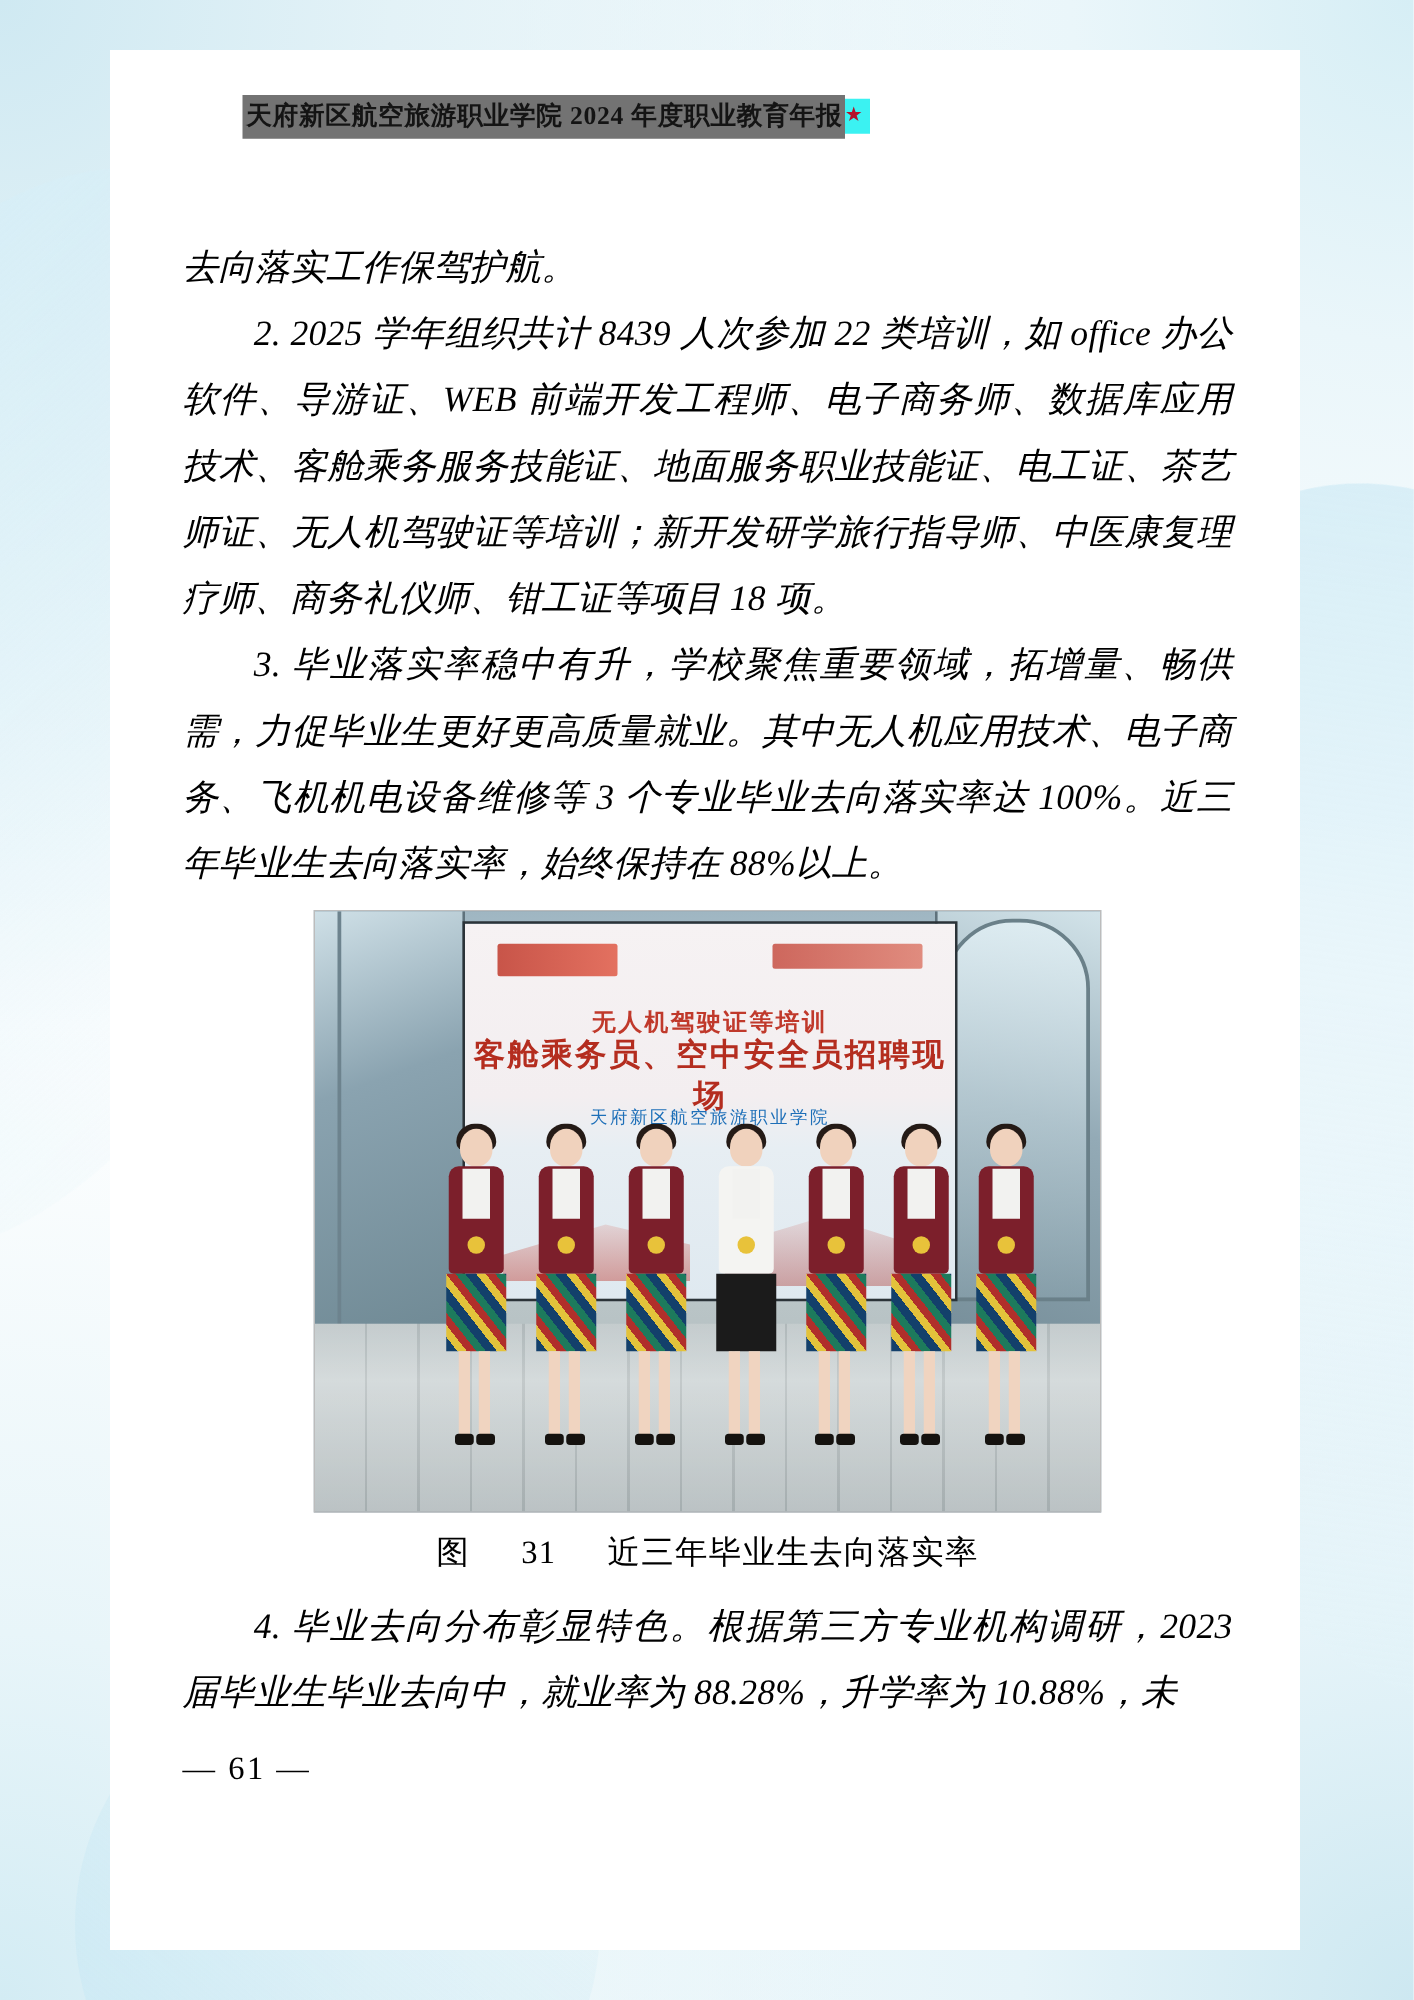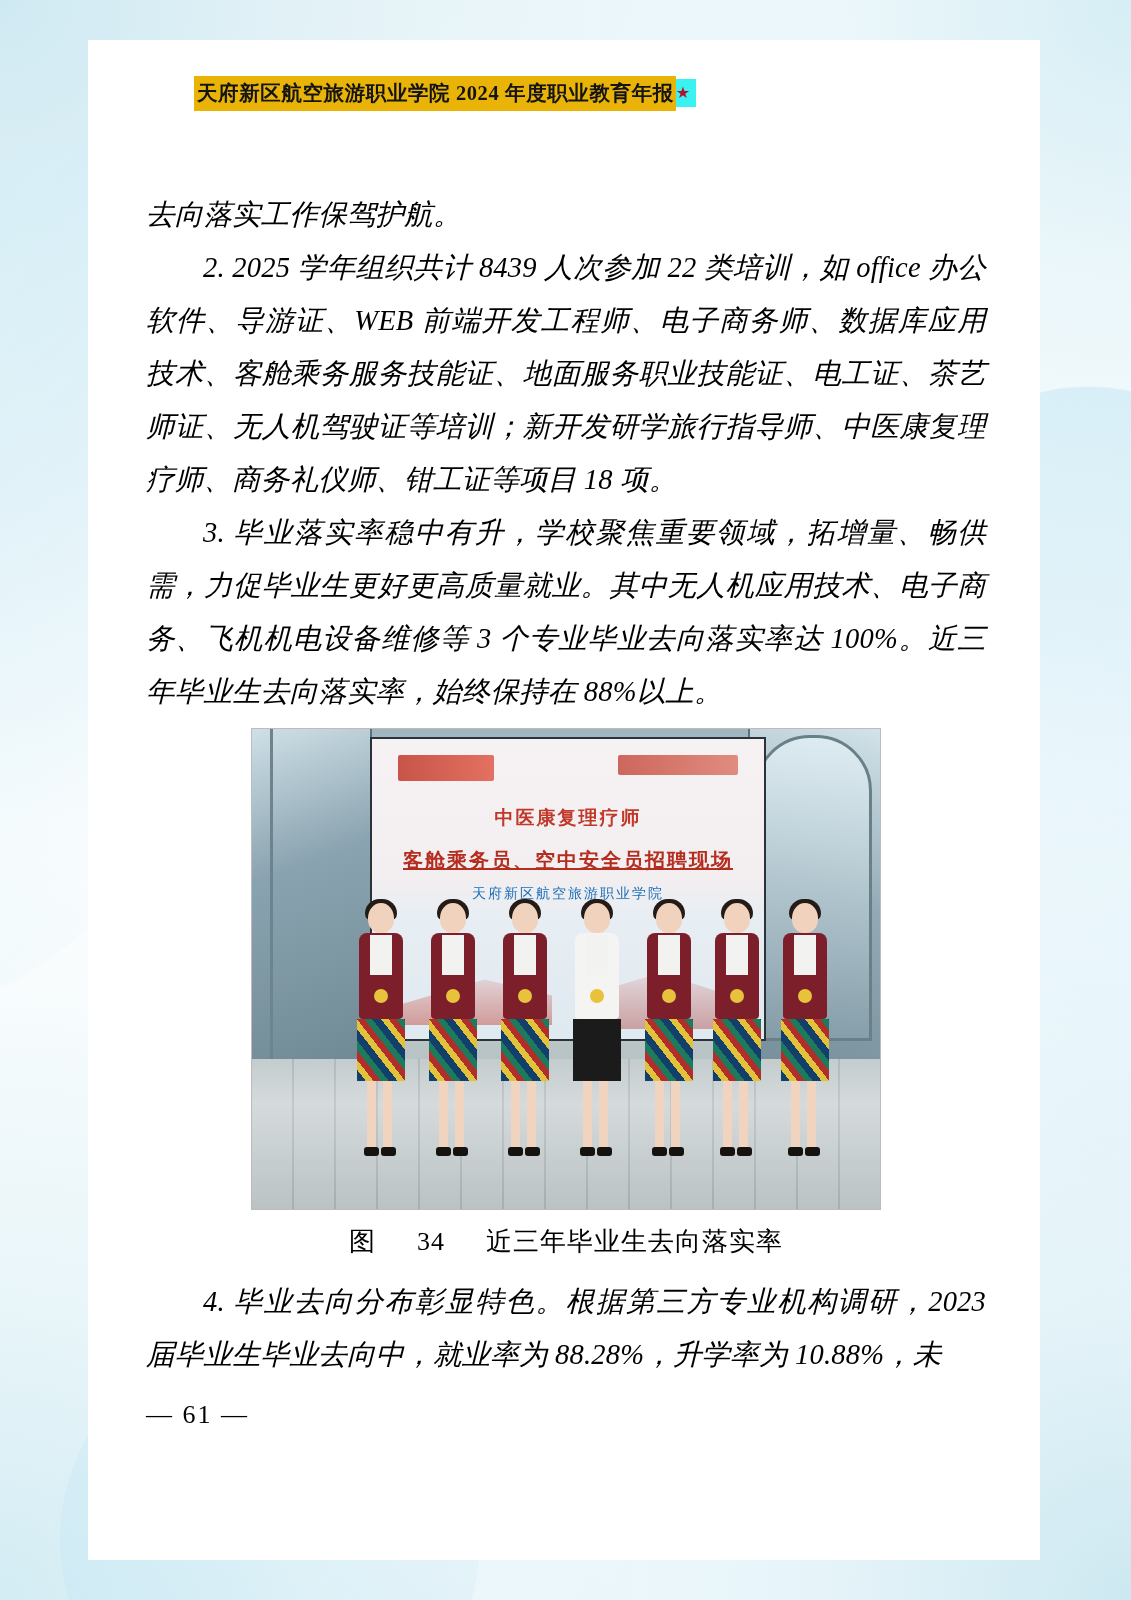--- a/index.html
+++ b/index.html
@@ -69,21 +69,21 @@
   }
 
   
   .header-line {
     display: flex;
     align-items: center;
     margin-left: 48px;
     margin-bottom: 0;
   }
   .header-text {
-    background: #eab308;
+    background: #737373;
     color: #141414;
     font-family: "Liberation Serif", serif;
     font-size: 20.5px;
     font-weight: bold;
     letter-spacing: 0.6px;
     line-height: 1.5;
     padding: 2px 2px 2px 3px;
     white-space: nowrap;
   }
   .header-mark {
@@ -166,24 +166,23 @@
     position: absolute; right: 26px; top: 16px; width: 120px; height: 20px;
     background: linear-gradient(90deg, #c0392b, #d96a58);
     opacity: .75; border-radius: 2px;
   }
   .ph-screen .s-t1 {
     position: absolute; left: 0; right: 0; top: 66px; text-align: center;
     color: #c0392b; font-size: 19px; font-weight: bold; letter-spacing: 2px;
     font-family: "Liberation Sans", sans-serif;
   }
   .ph-screen .s-t2 {
-    position: absolute; left: 0; right: 0; top: 108px; text-align: center;
-    color: #b42d1f; font-size: 20px; font-weight: bold; letter-spacing: 2px;
+    position: absolute; left: 0; right: 0; top: 88px; text-align: center;
+    color: #b42d1f; font-size: 25px; font-weight: bold; letter-spacing: 2px;
     font-family: "Liberation Sans", sans-serif;
-    text-decoration: underline;
   }
   .ph-screen .s-t3 {
     position: absolute; left: 0; right: 0; top: 146px; text-align: center;
     color: #1d6fb8; font-size: 14px; letter-spacing: 2px;
     font-family: Liberation Sans, sans-serif;
   }
   .ph-screen .s-plane {
     position: absolute; left: 30px; bottom: 14px; width: 150px; height: 70px;
     background: linear-gradient(180deg, rgba(255,255,255,.2), rgba(190,60,50,.45));
     clip-path: polygon(0% 70%, 55% 35%, 100% 58%, 100% 100%, 0% 100%);
@@ -267,21 +266,21 @@
   <div class="figure">
     <div class="photo">
       <div class="ph-hall"></div>
       <div class="ph-glassL"></div>
       <div class="ph-glassR">
         <div class="ph-arch"></div>
       </div>
       <div class="ph-screen">
         <div class="s-logoL"></div>
         <div class="s-logoR"></div>
-        <div class="s-t1">中医康复理疗师</div>
+        <div class="s-t1">无人机驾驶证等培训</div>
         <div class="s-t2">客舱乘务员、空中安全员招聘现场</div>
         <div class="s-t3">天府新区航空旅游职业学院</div>
         <div class="s-plane"></div>
         <div class="s-plane2"></div>
       </div>
       <div class="ph-floor"></div>
 
       <div class="crew" style="left:96px;">
         <div class="hair"></div>
           <div class="head"></div>
@@ -363,21 +362,21 @@
         <div class="skirt"></div>
           <div class="legL"></div>
           <div class="legR"></div>
           <div class="shoeL"></div>
           <div class="shoeR"></div>
       </div>
     </div>
     <div class="fig-caption">
       <span>图</span>
       <span class="gap"></span>
-      <span>34</span>
+      <span>31</span>
       <span class="gap"></span>
       <span>近三年毕业生去向落实率</span>
     </div>
   </div>
 
   <p class="para indent" style="margin-top:16px;">4. 毕业去向分布彰显特色。根据第三方专业机构调研，2023 届毕业生毕业去向中，就业率为 88.28%，升学率为 10.88%，未</p>
 </div>
 
 <div class="page-number">— 61 —</div>
 

